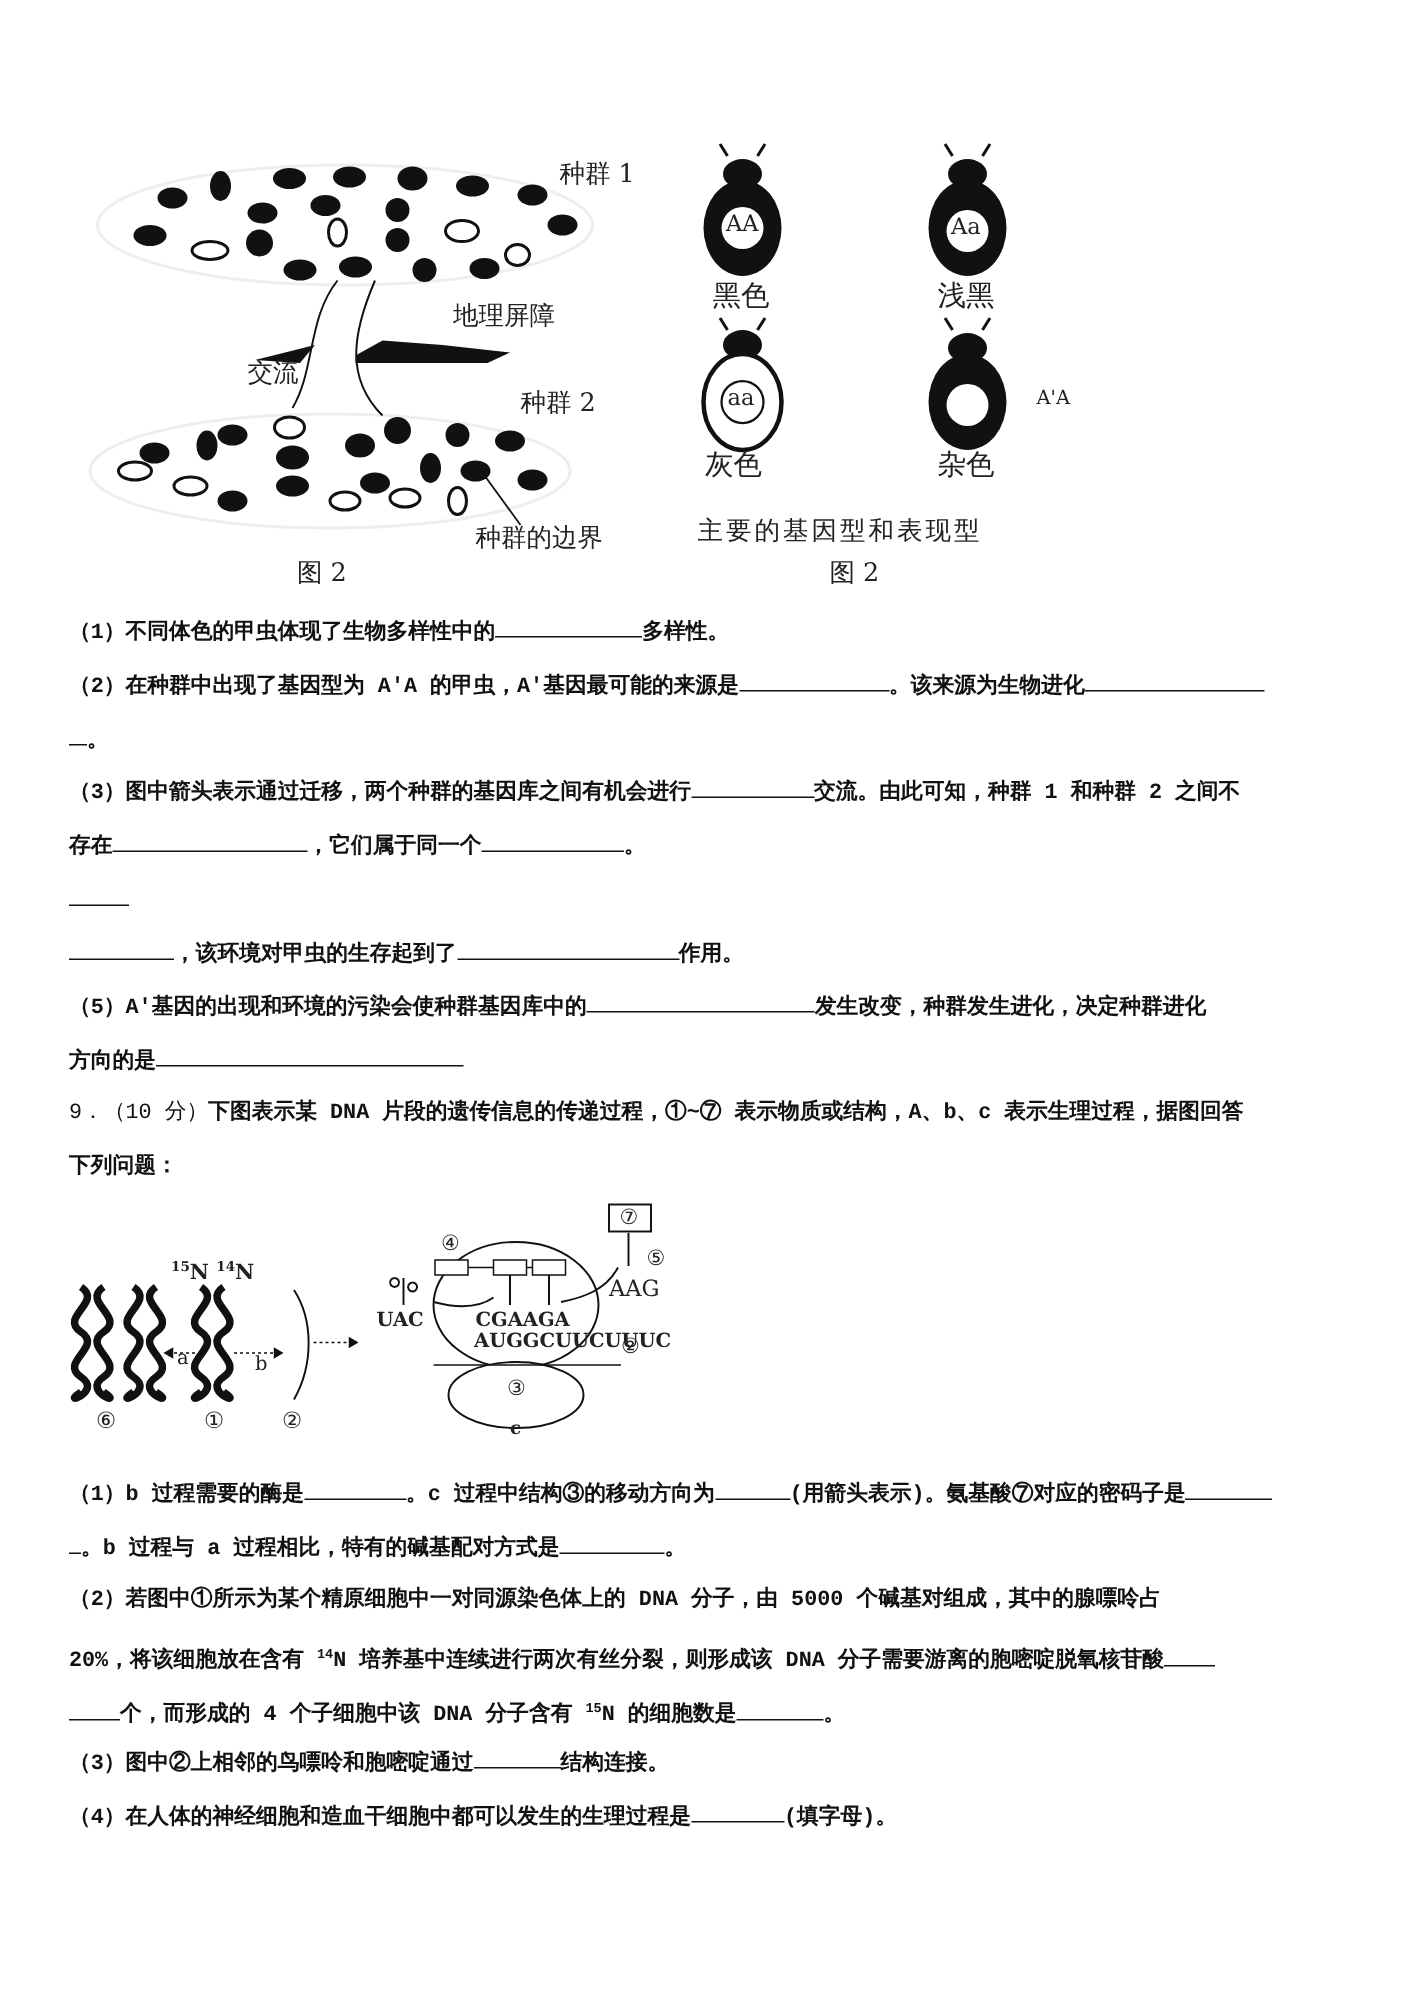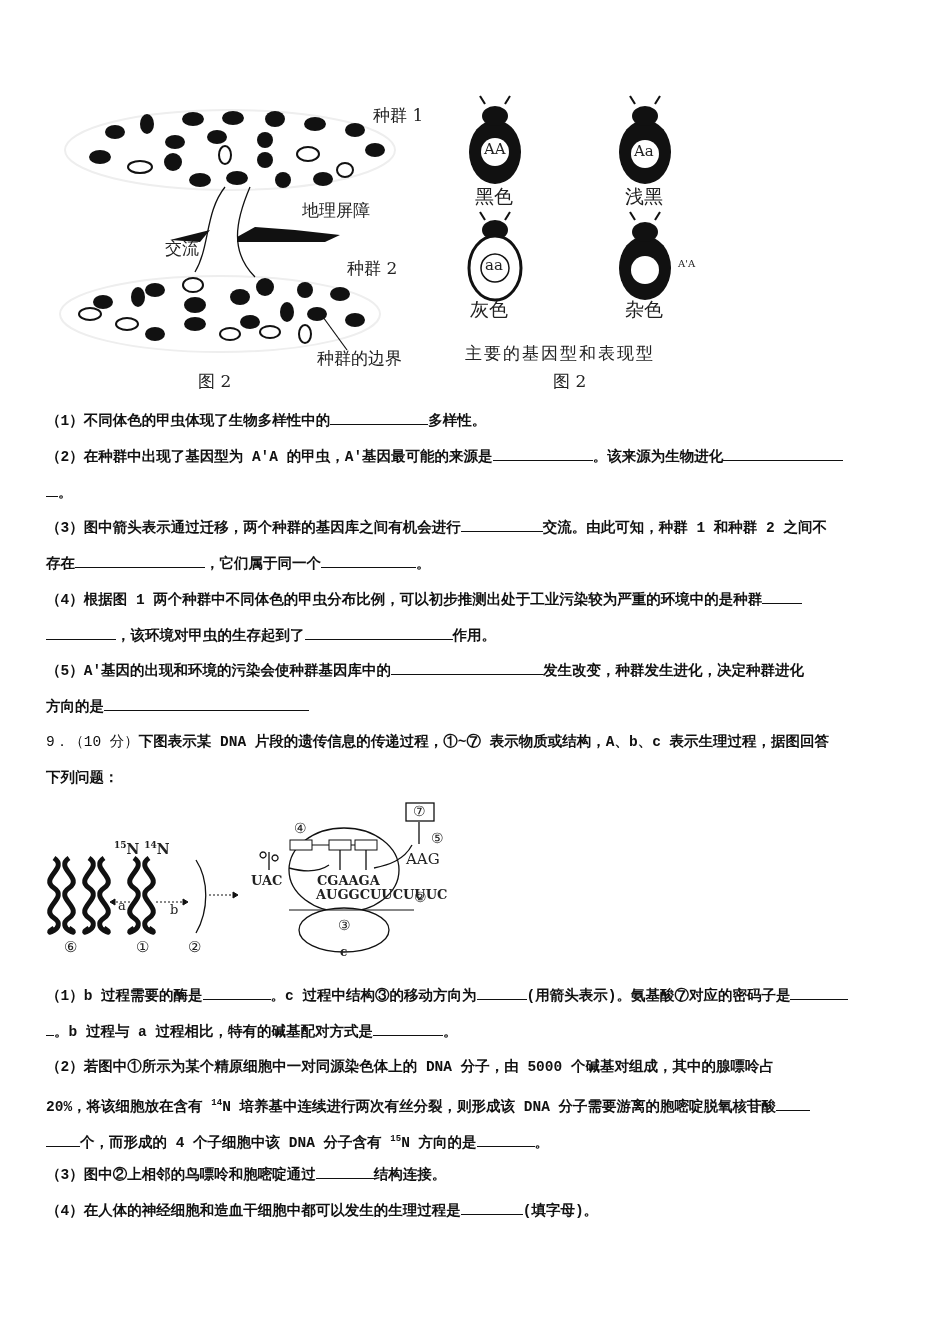--- a/index.html
+++ b/index.html
@@ -106,21 +106,21 @@
         <line x1="200" y1="12" x2="205" y2="4"></line>
       <line x1="30" y1="128" x2="25" y2="120"></line>
         <line x1="50" y1="128" x2="55" y2="120"></line>
       <line x1="180" y1="128" x2="175" y2="120"></line>
         <line x1="200" y1="128" x2="205" y2="120"></line>
     </g>
   </svg>
   <span class="lbl" style="left:29px;top:48px;font-size:15px;">AA</span>
   <span class="lbl" style="left:179px;top:50px;font-size:15px;">Aa</span>
   <span class="lbl" style="left:30px;top:164px;font-size:15px;">aa</span>
-  <span class="lbl" style="left:179px;top:166px;font-size:10px;padding-left:44px;">A'A</span>
+  <span class="lbl" style="left:192px;top:166px;font-size:13px;padding-left:44px;">A'A</span>
   <span class="lbl" style="left:20px;top:92px;font-size:19px;">黑色</span>
   <span class="lbl" style="left:170px;top:92px;font-size:19px;">浅黑</span>
   <span class="lbl" style="left:15px;top:205px;font-size:19px;">灰色</span>
   <span class="lbl" style="left:170px;top:205px;font-size:19px;">杂色</span>
   <span class="lbl" style="left:10px;top:250px;font-size:17px;letter-spacing:2px;">主要的基因型和表现型</span>
   <span class="lbl" style="left:98px;top:278px;">图 2</span>
 </div>
 
 <div class="line" style="top:410px;">
   <span>（1）不同体色的甲虫体现了生物多样性中的</span><span class="blank" style="width:98px;"></span><span>多样性。</span>
@@ -131,21 +131,21 @@
 <div class="line" style="top:482px;">
   <span class="blank" style="width:12px;"></span><span>。</span>
 </div>
 <div class="line" style="top:517px;">
   <span>（3）图中箭头表示通过迁移，两个种群的基因库之间有机会进行</span><span class="blank" style="width:82px;"></span><span>交流。由此可知，种群 1 和种群 2 之间不</span>
 </div>
 <div class="line" style="top:553px;">
   <span>存在</span><span class="blank" style="width:130px;"></span><span>，它们属于同一个</span><span class="blank" style="width:95px;"></span><span>。</span>
 </div>
 <div class="line" style="top:589px;">
-  <span>（4）根据图 1 两个种群中不同体色的甲虫分布比例，可以初步推测出处于工业污染较为严重的环境中的是种群</span><span class="blank" style="width:40px;"></span>
+  <span class="blank" style="width:40px;"></span>
 </div>
 <div class="line" style="top:625px;">
   <span class="blank" style="width:70px;"></span><span>，该环境对甲虫的生存起到了</span><span class="blank" style="width:148px;"></span><span>作用。</span>
 </div>
 <div class="line" style="top:660px;">
   <span>（5）A′基因的出现和环境的污染会使种群基因库中的</span><span class="blank" style="width:152px;"></span><span>发生改变，种群发生进化，决定种群进化</span>
 </div>
 <div class="line" style="top:696px;">
   <span>方向的是</span><span class="blank" style="width:205px;"></span>
 </div>
@@ -216,20 +216,20 @@
 <div class="line" style="top:1021px;">
   <span class="blank" style="width:8px;"></span><span>。b 过程与 a 过程相比，特有的碱基配对方式是</span><span class="blank" style="width:70px;"></span><span>。</span>
 </div>
 <div class="line" style="top:1057px;">
   <span>（2）若图中①所示为某个精原细胞中一对同源染色体上的 DNA 分子，由 5000 个碱基对组成，其中的腺嘌呤占</span>
 </div>
 <div class="line" style="top:1093px;">
   <span>20%，将该细胞放在含有 </span><sup>14</sup><span>N 培养基中连续进行两次有丝分裂，则形成该 DNA 分子需要游离的胞嘧啶脱氧核苷酸</span><span class="blank" style="width:34px;"></span>
 </div>
 <div class="line" style="top:1129px;">
-  <span class="blank" style="width:34px;"></span><span>个，而形成的 4 个子细胞中该 DNA 分子含有 </span><sup>15</sup><span>N 方向的是</span><span class="blank" style="width:58px;"></span><span>。</span>
+  <span class="blank" style="width:34px;"></span><span>个，而形成的 4 个子细胞中该 DNA 分子含有 </span><sup>15</sup><span>N 的细胞数是</span><span class="blank" style="width:58px;"></span><span>。</span>
 </div>
 <div class="line" style="top:1164px;text-align:right;">
   <span>（3）图中②上相邻的鸟嘌呤和胞嘧啶通过</span><span class="blank" style="width:58px;"></span><span>结构连接。</span>
 </div>
 <div class="line" style="top:1200px;">
   <span>（4）在人体的神经细胞和造血干细胞中都可以发生的生理过程是</span><span class="blank" style="width:62px;"></span><span>(填字母)。</span>
 </div>
 
 </body></html>

